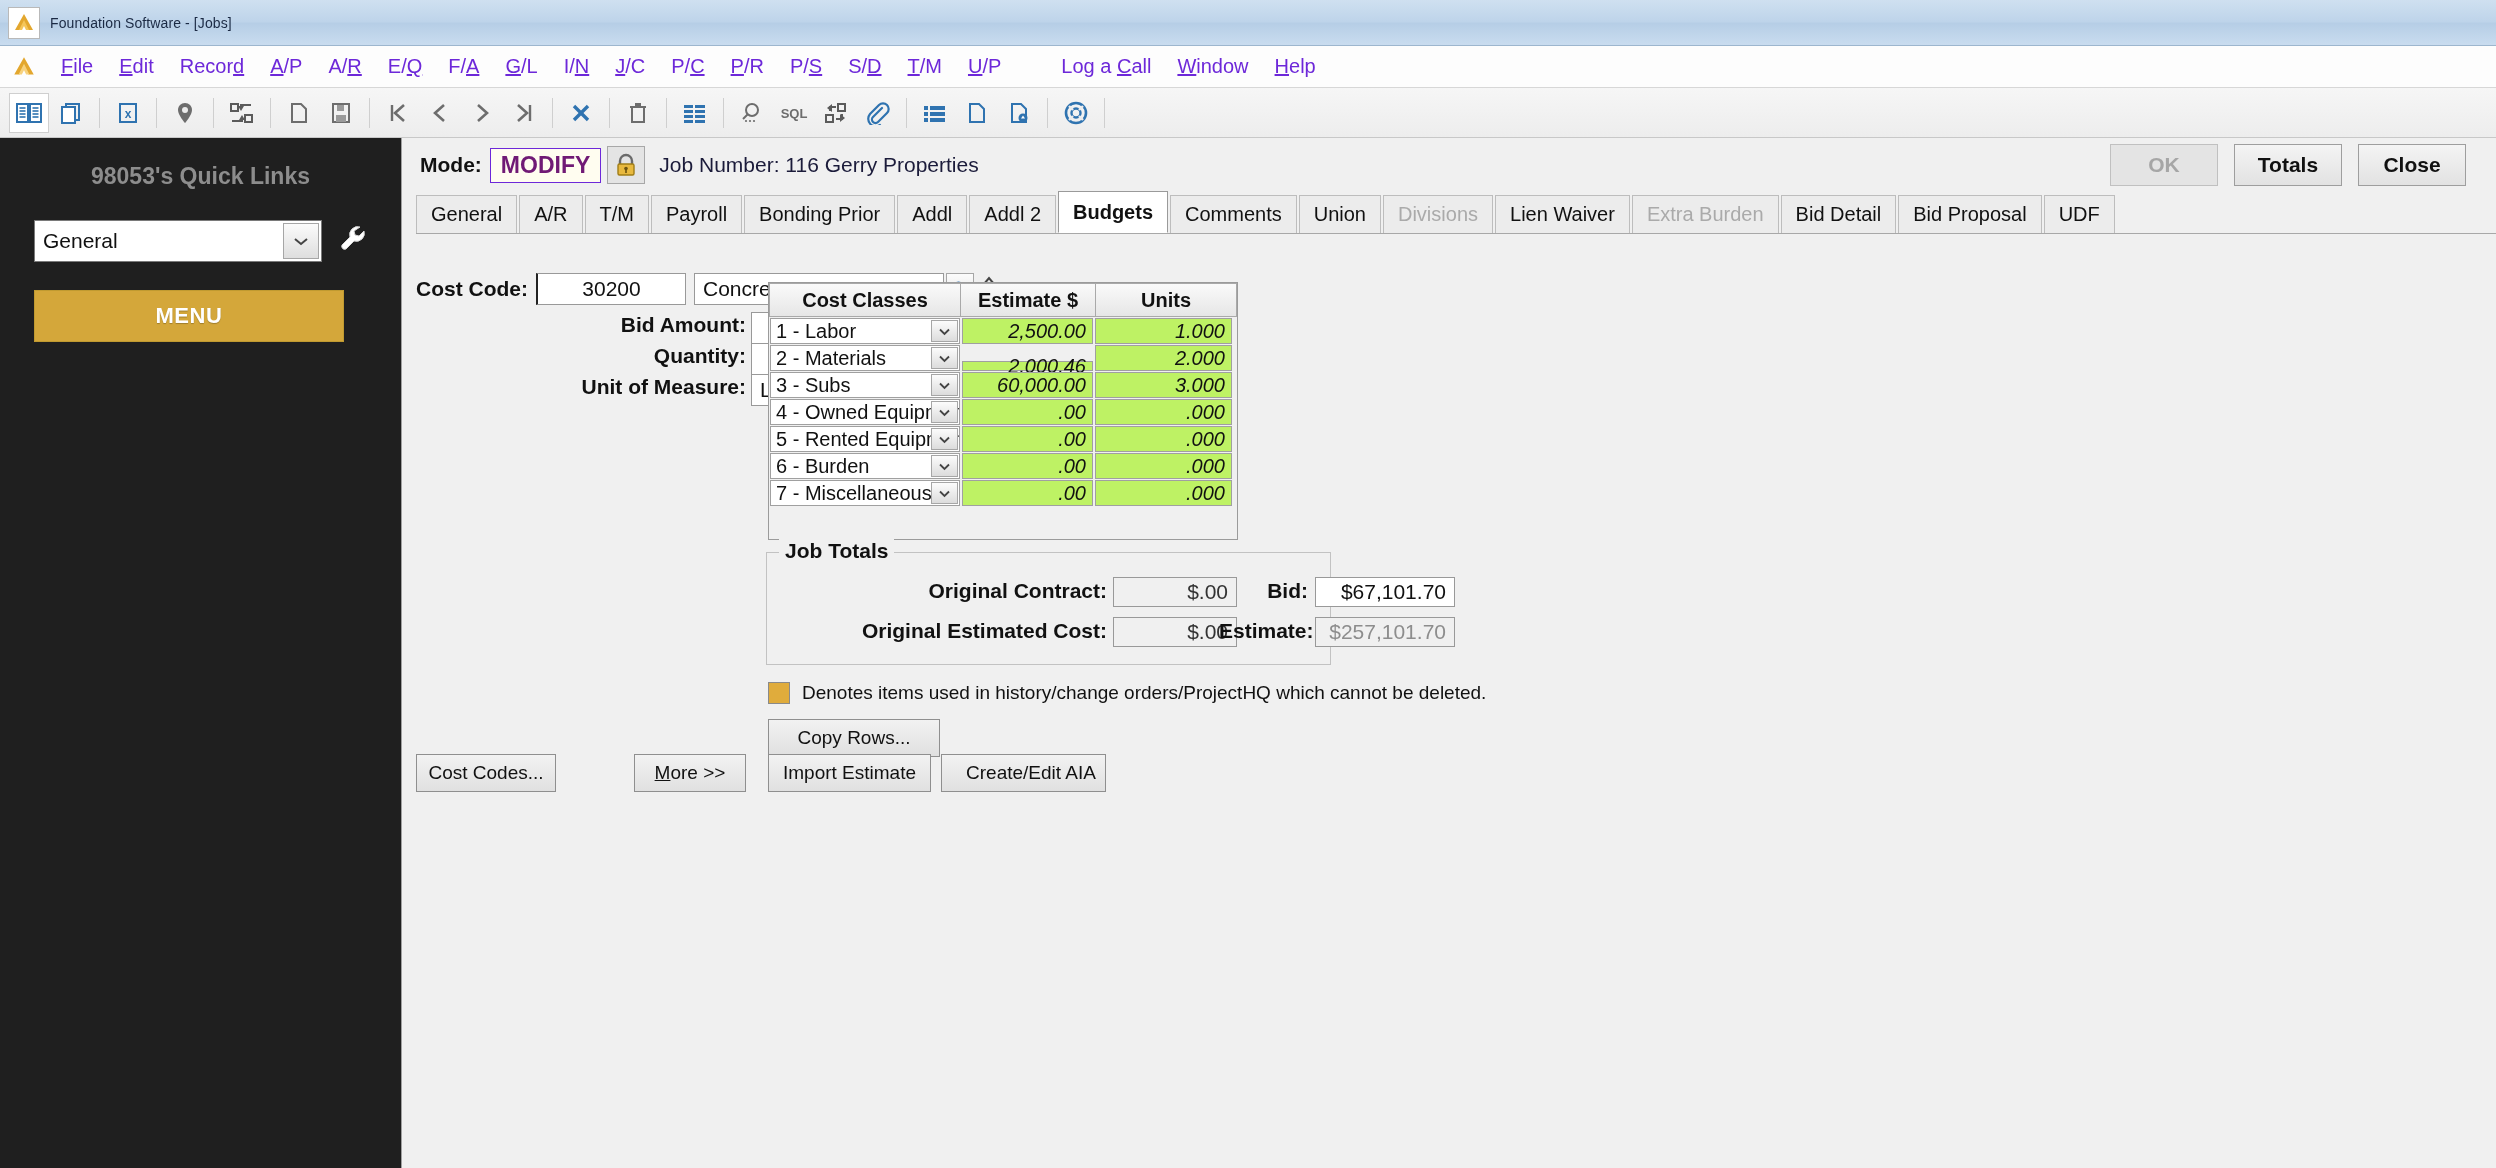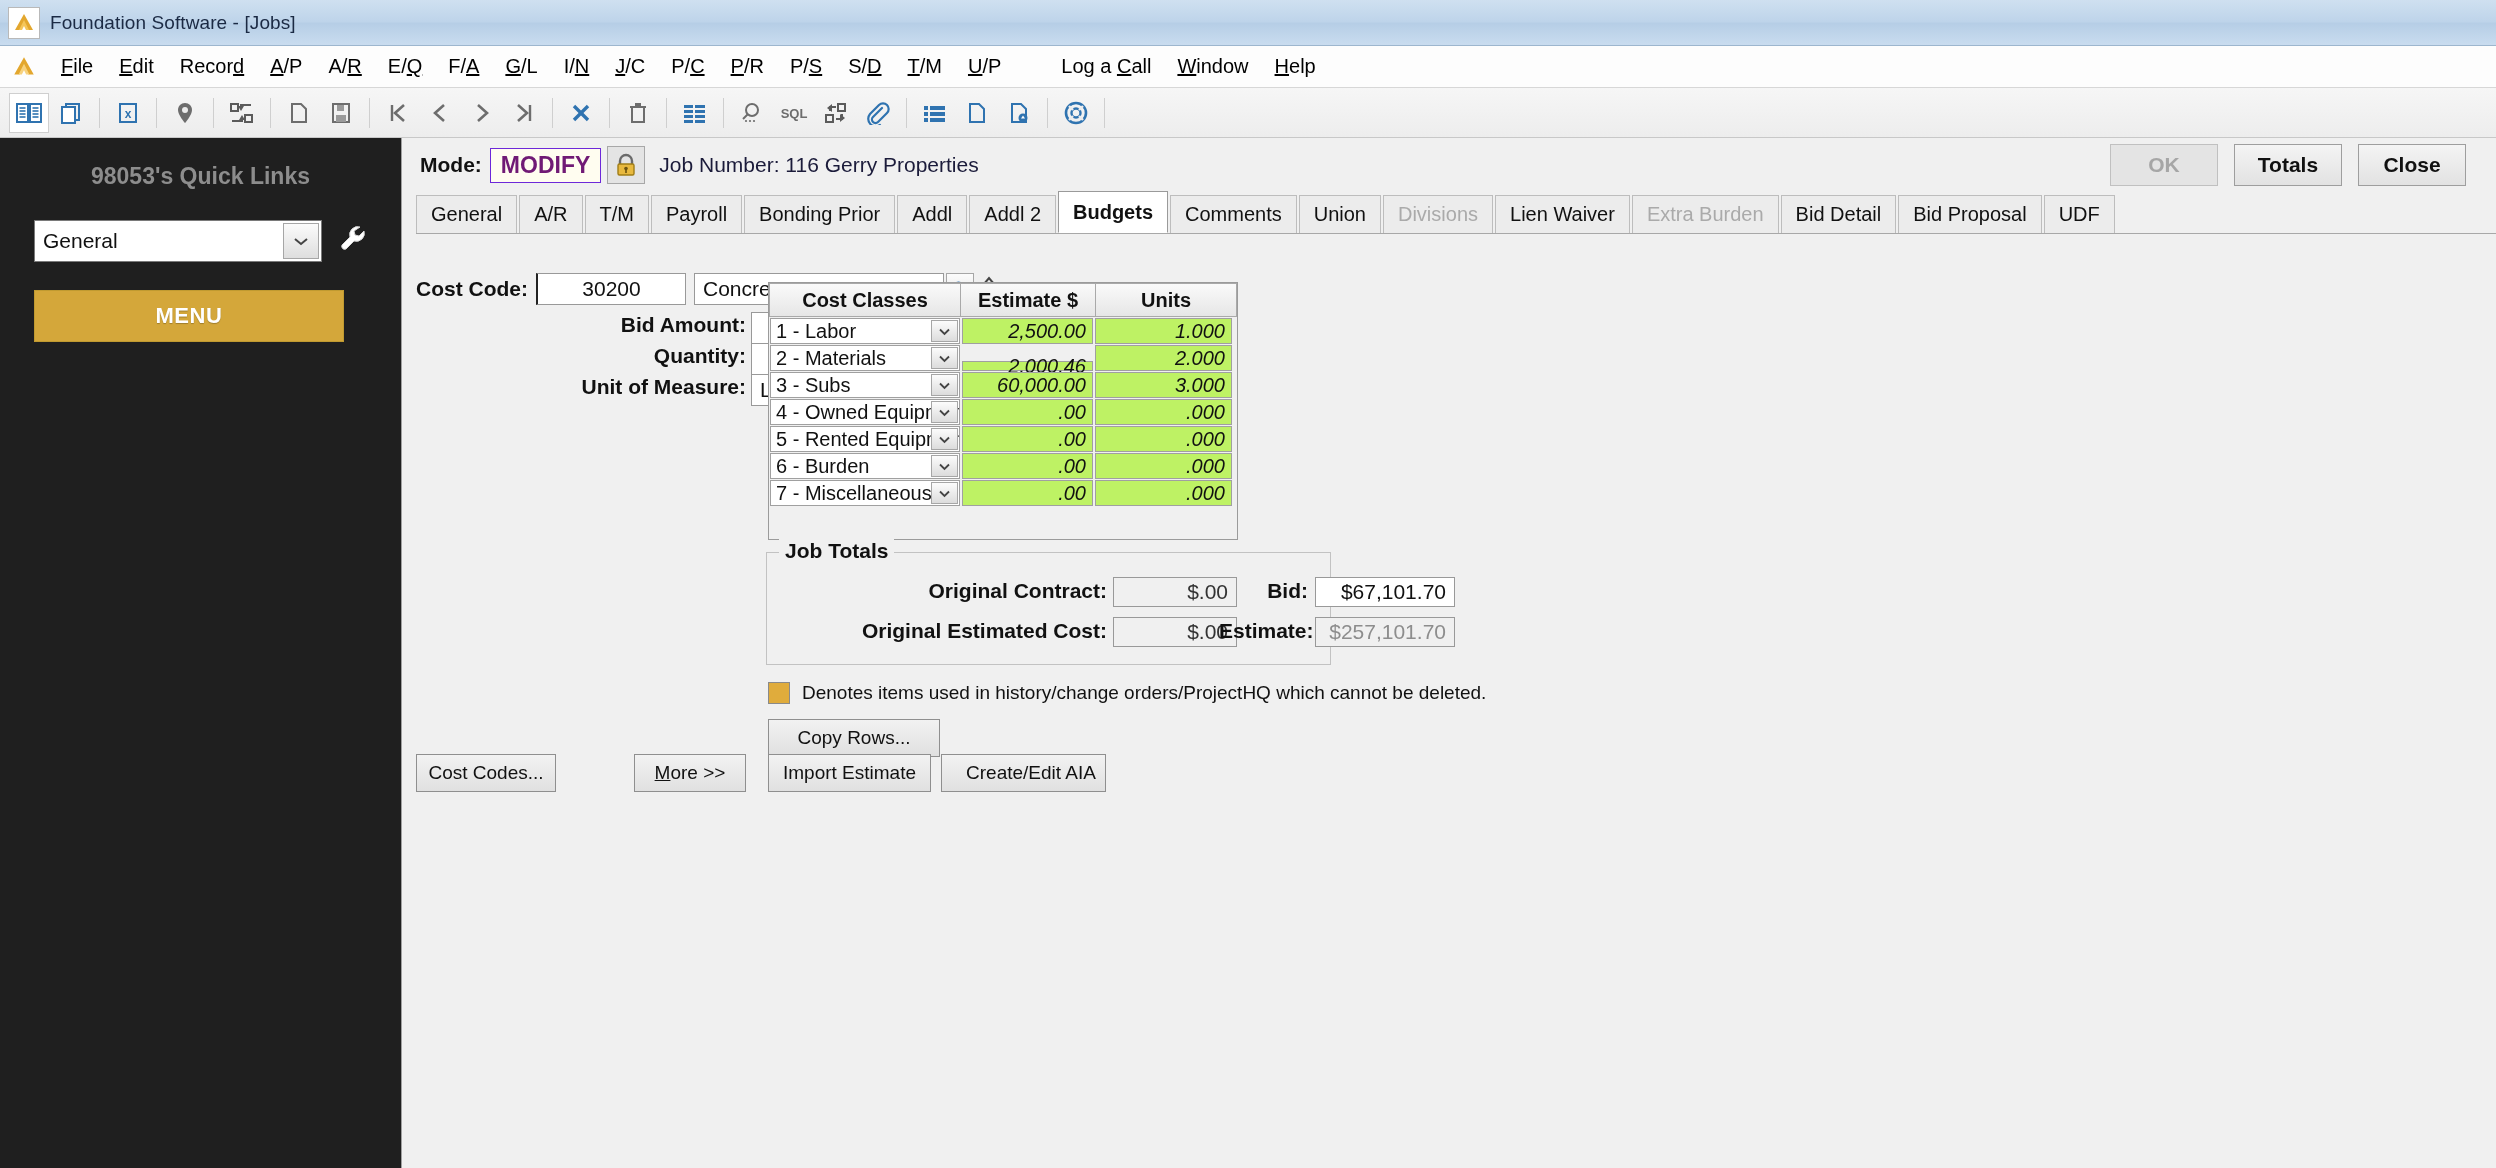--- a/index.html
+++ b/index.html
@@ -20,34 +20,34 @@
     border-bottom: 1px solid #9db6ce;
     display: flex; align-items: center;
   }
   .title-icon {
     width: 32px; height: 32px; margin-left: 8px; margin-right: 10px;
     background: #fff; border: 1px solid #b9b9b9;
     display: flex; align-items: center; justify-content: center;
   }
   .logo-chevron { display:block; }
   .title-text {
-    font-size: 19px; color: #1b2a44; letter-spacing: .1px;
+    font-size: 14px; color: #1b2a44; letter-spacing: .1px;
   }
 
   
   .menubar {
     position: absolute; left: 0; top: 46px; width: 2496px; height: 42px;
     background: #fdfdfd;
     border-bottom: 1px solid #d7d7d7;
     display: flex; align-items: center;
   }
   .menu-logo { width: 28px; height: 28px; margin: 0 10px 0 10px;
     display:flex; align-items:center; justify-content:center; }
   .menu-item {
-    font-size: 20px; color: #000000; padding: 2px 13px;
+    font-size: 20px; color: #6d28d9; padding: 2px 13px;
     white-space: nowrap; cursor: default;
   }
   .menu-item u { text-decoration: underline; }
   .menu-gap { width: 34px; }
 
   
   .toolbar {
     position: absolute; left: 0; top: 88px; width: 2496px; height: 50px;
     background: linear-gradient(to bottom,#f6f6f6 0%,#ededed 100%);
     border-bottom: 1px solid #c8c8c8;

